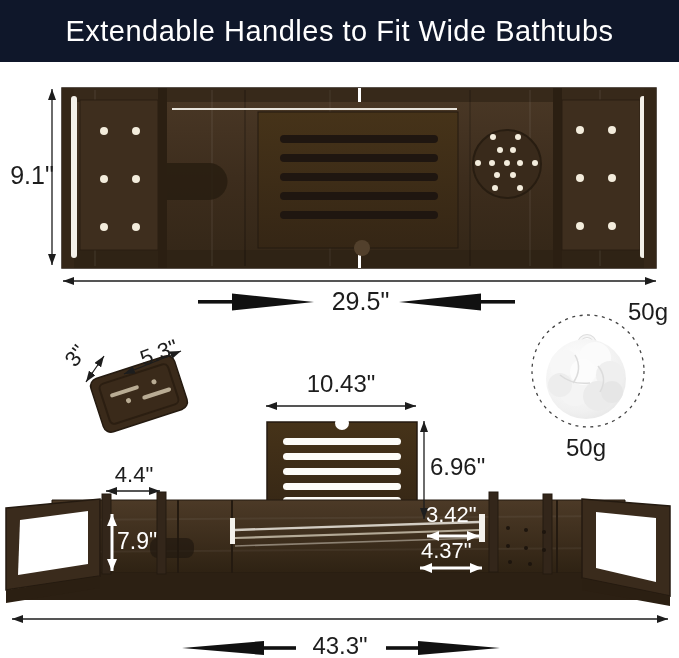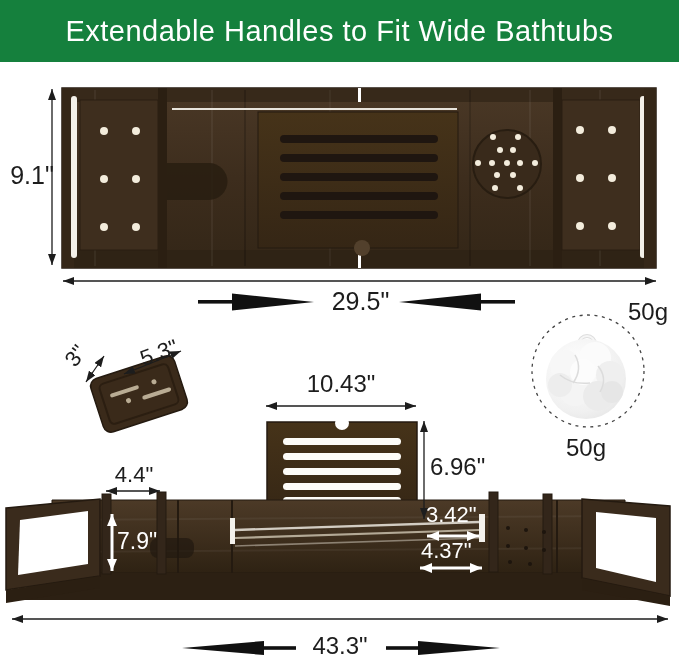--- a/index.html
+++ b/index.html
@@ -2,21 +2,21 @@
 <html><head>
 <meta charset="utf-8">
 <style>
   html,body{margin:0;padding:0;background:#fff;}
   .canvas{
     position:relative;width:679px;height:658px;background:#ffffff;
     font-family:"Liberation Sans", sans-serif;overflow:hidden;
   }
   .banner{
     position:absolute;left:0;top:0;width:679px;height:62px;
-    background:#15803d;display:flex;align-items:center;justify-content:center;
+    background:#0f172a;display:flex;align-items:center;justify-content:center;
   }
   .banner .title{
     color:#ffffff;font-size:29px;font-weight:500;letter-spacing:.5px;white-space:nowrap;
   }
   .gfx{position:absolute;left:0;top:0;}
   .lbl{
     position:absolute;color:#1d1d1d;white-space:nowrap;line-height:1;
     font-family:"Liberation Sans", sans-serif;
   }
   .lbl.center{text-align:center;}

